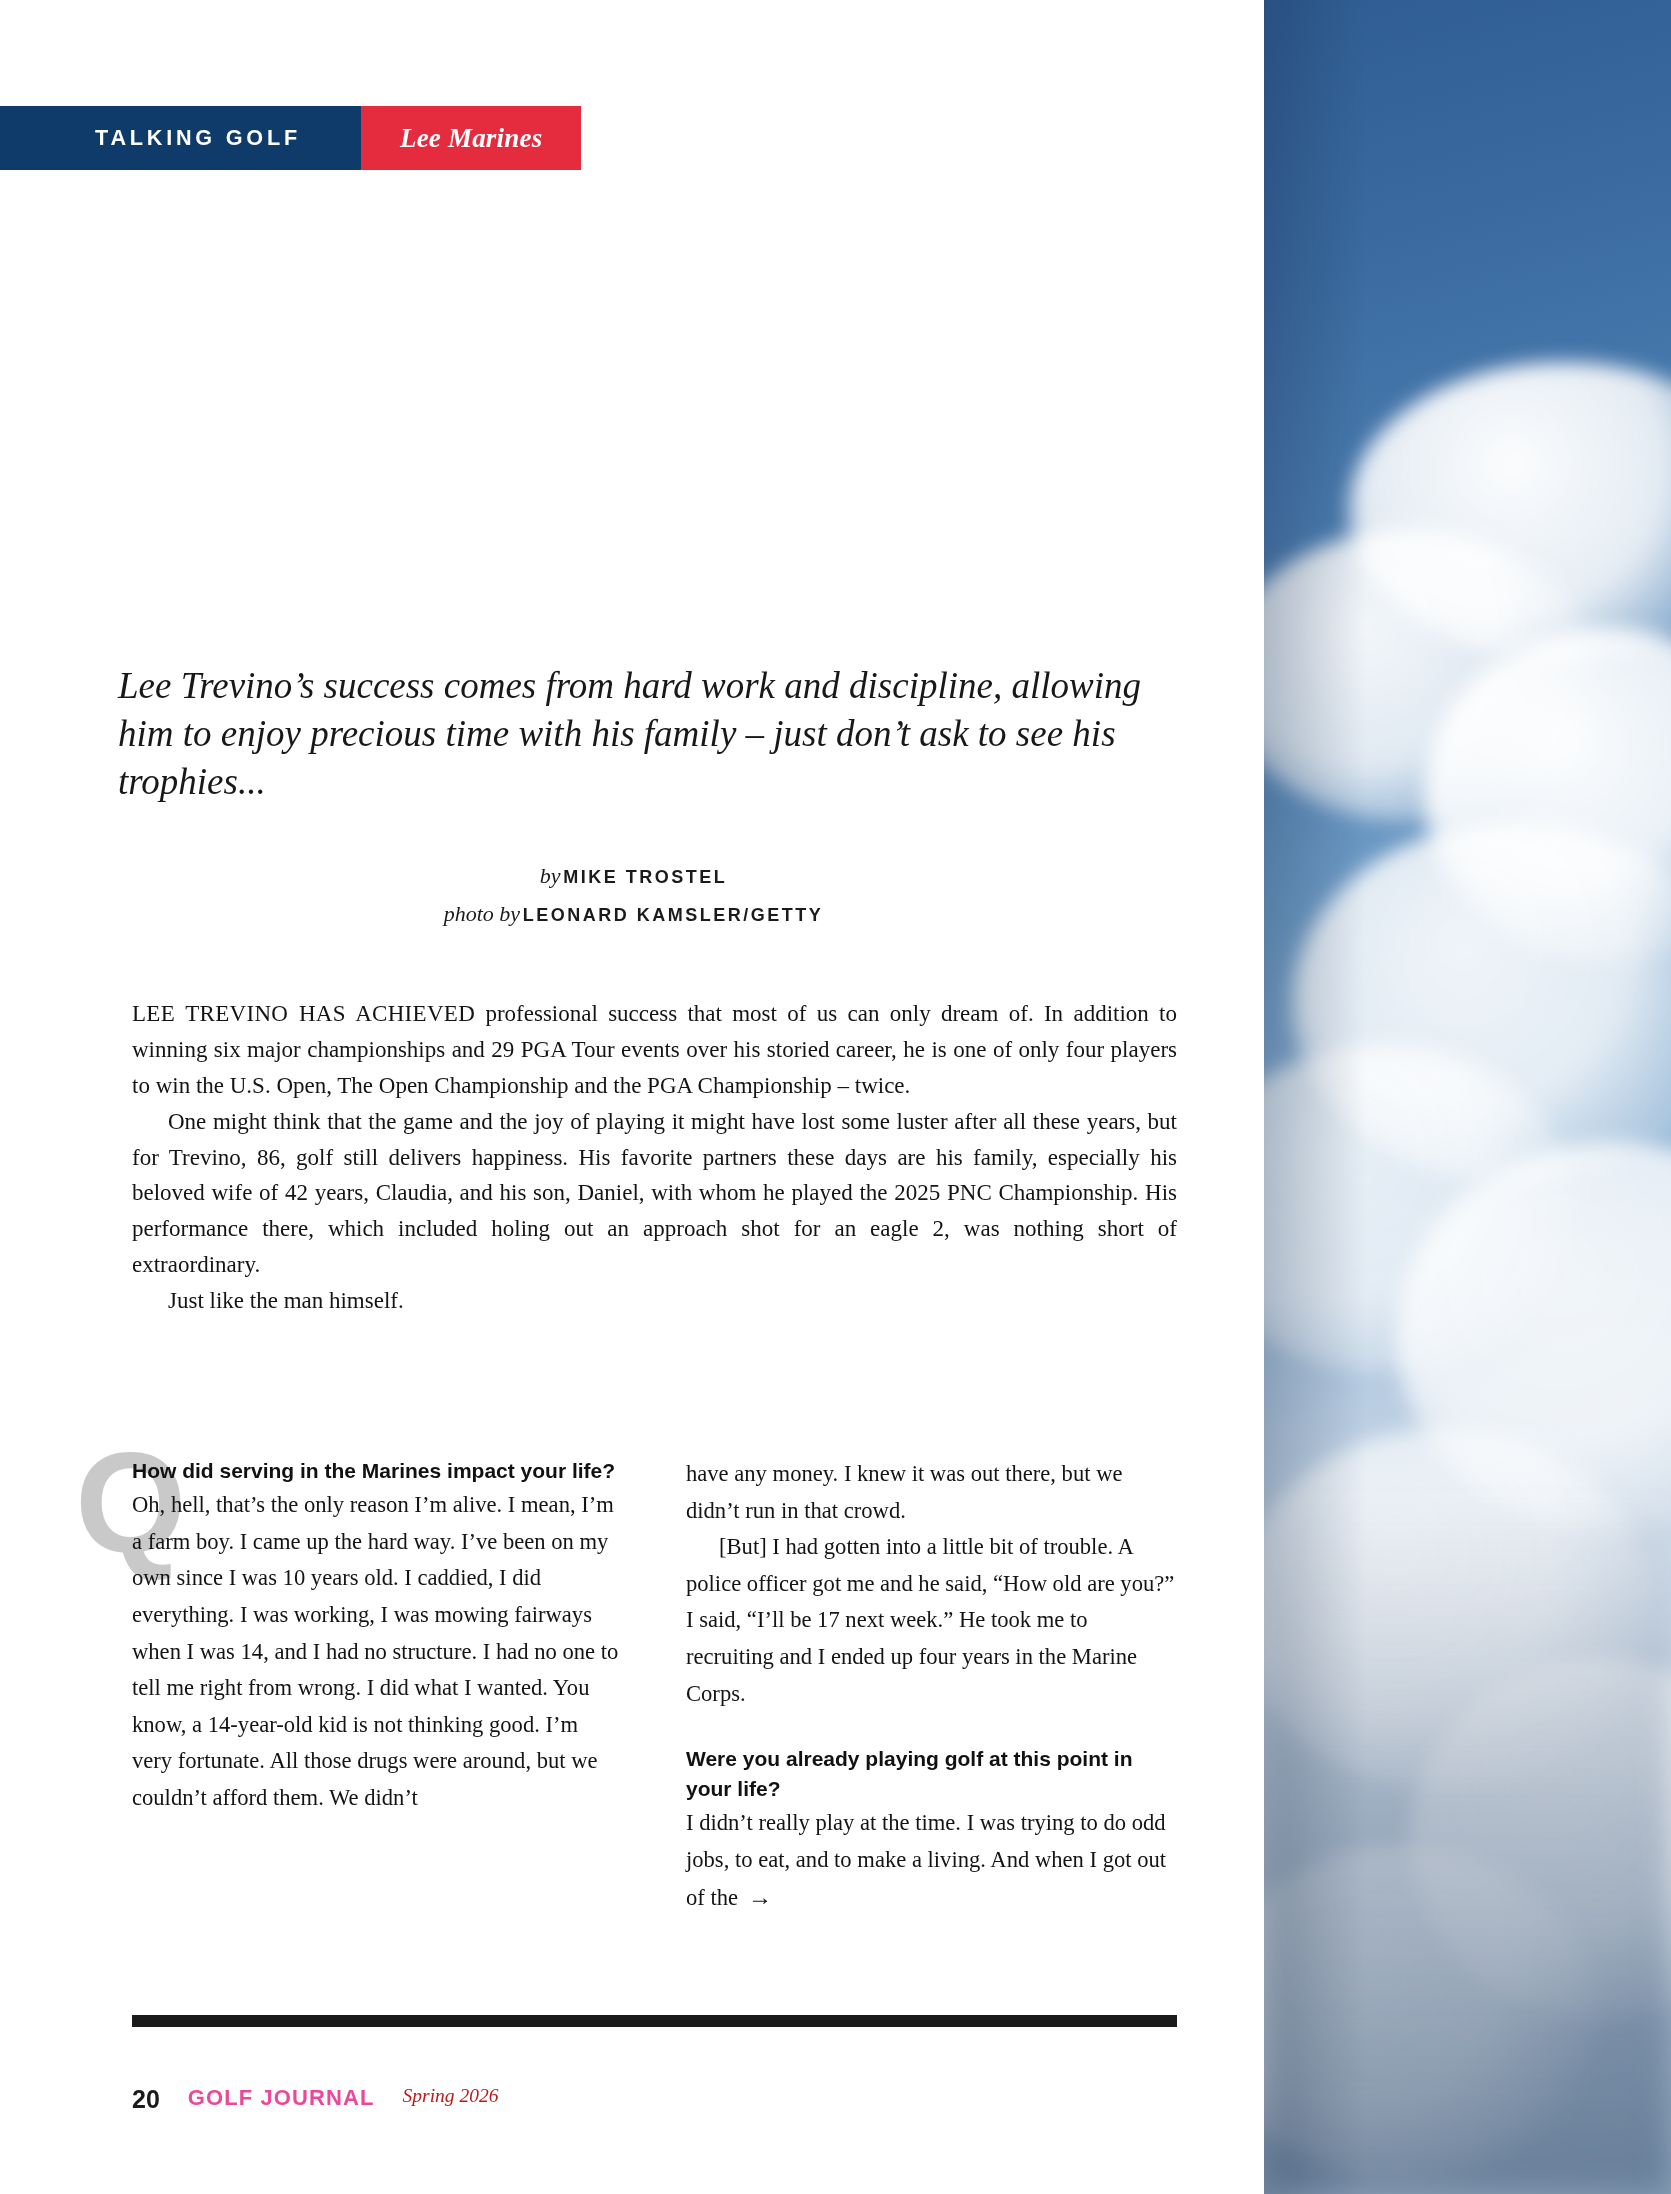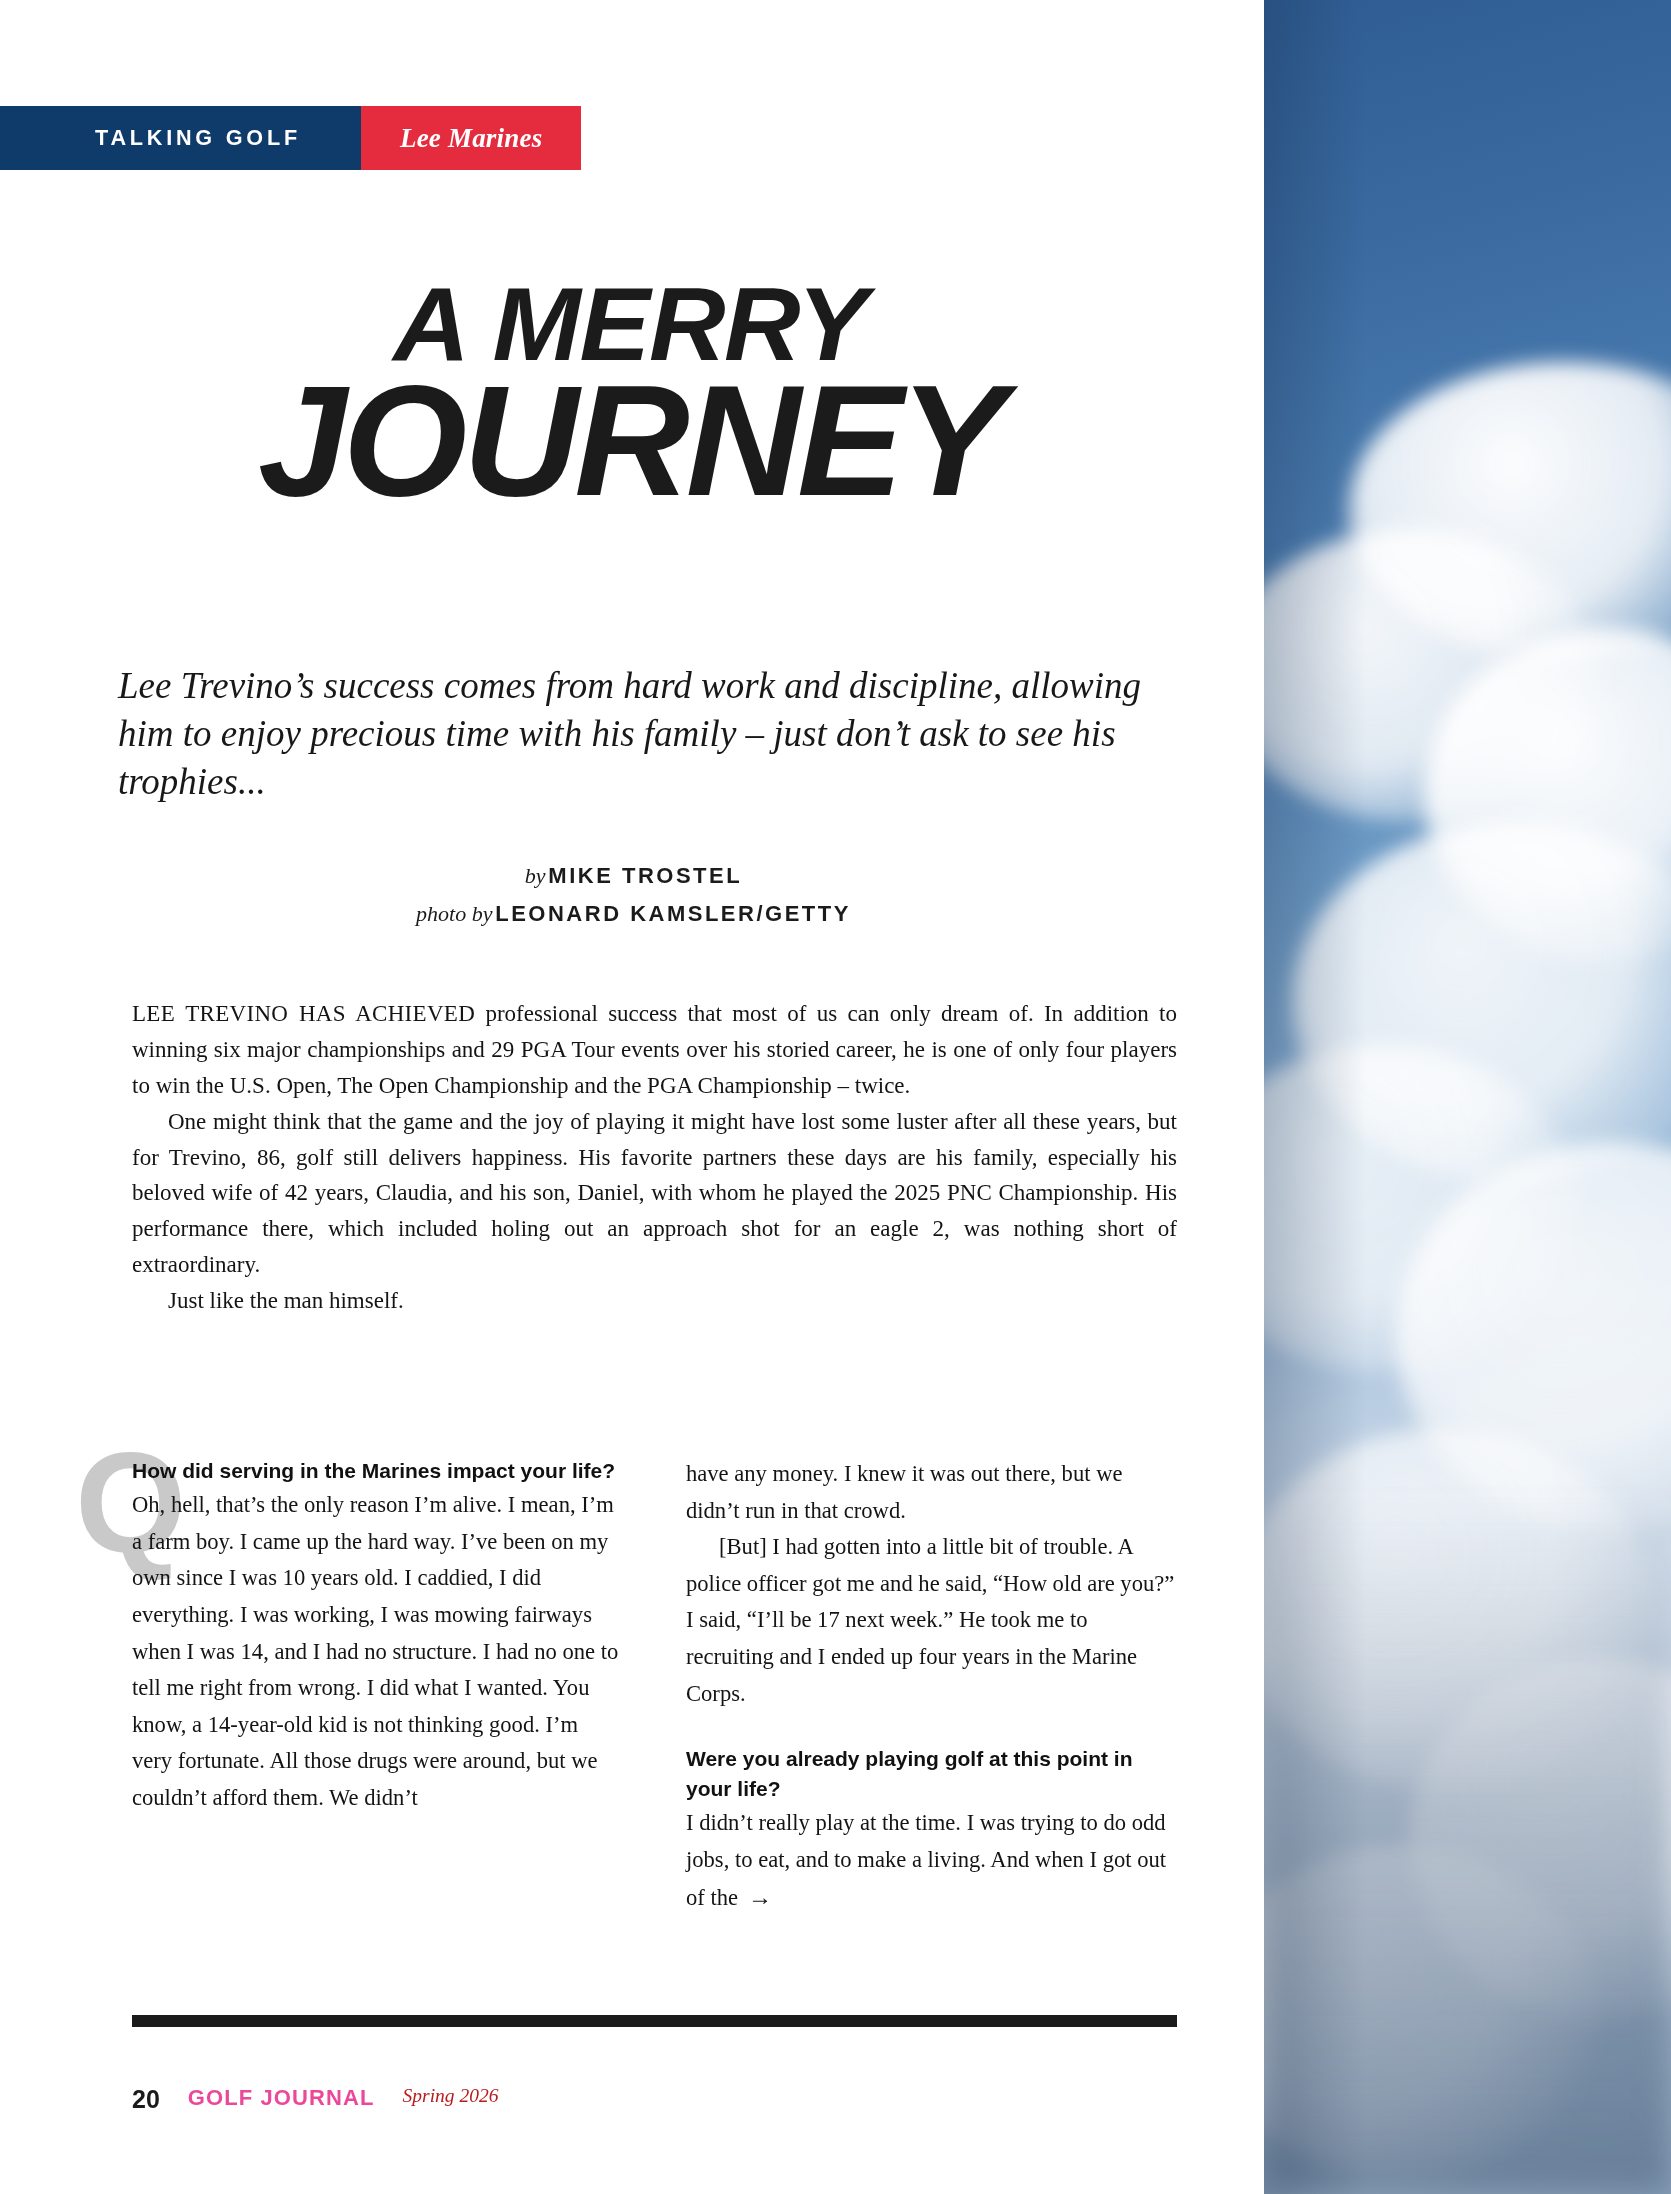--- a/index.html
+++ b/index.html
@@ -159,21 +159,21 @@
   .byline.one { top: 863px; }
   .byline.two { top: 901px; }
   .by-label {
     font-family: "Liberation Serif", serif;
     font-style: italic;
     font-size: 22px;
   }
   .by-name {
     font-family: "Liberation Sans", sans-serif;
     font-weight: bold;
-    font-size: 22px;
+    font-size: 18px;
     letter-spacing: 2.5px;
   }
 
   
   .intro {
     position: absolute;
     left: 132px;
     top: 996px;
     width: 1045px;
     font-family: "Liberation Serif", serif;
@@ -295,24 +295,20 @@
   <div class="vignette"></div>
 </div>
 
 <div class="page">
 
   <div class="kicker">
     <div class="kicker-main">TALKING GOLF</div>
     <div class="kicker-name">Lee Marines</div>
   </div>
 
-  <div class="headline">
-    <div class="hl-line1">A MERRY</div>
-    <div class="hl-line2">JOURNEY</div>
-  </div>
 
   <div class="deck">Lee Trevino’s success comes from hard work and discipline, allowing him to enjoy precious time with his family – just don’t ask to see his trophies...</div>
 
   <div class="byline one">
     <span class="by-label">by</span>
     <span class="by-name">MIKE TROSTEL</span>
   </div>
   <div class="byline two">
     <span class="by-label">photo by</span>
     <span class="by-name">LEONARD KAMSLER/GETTY</span>

